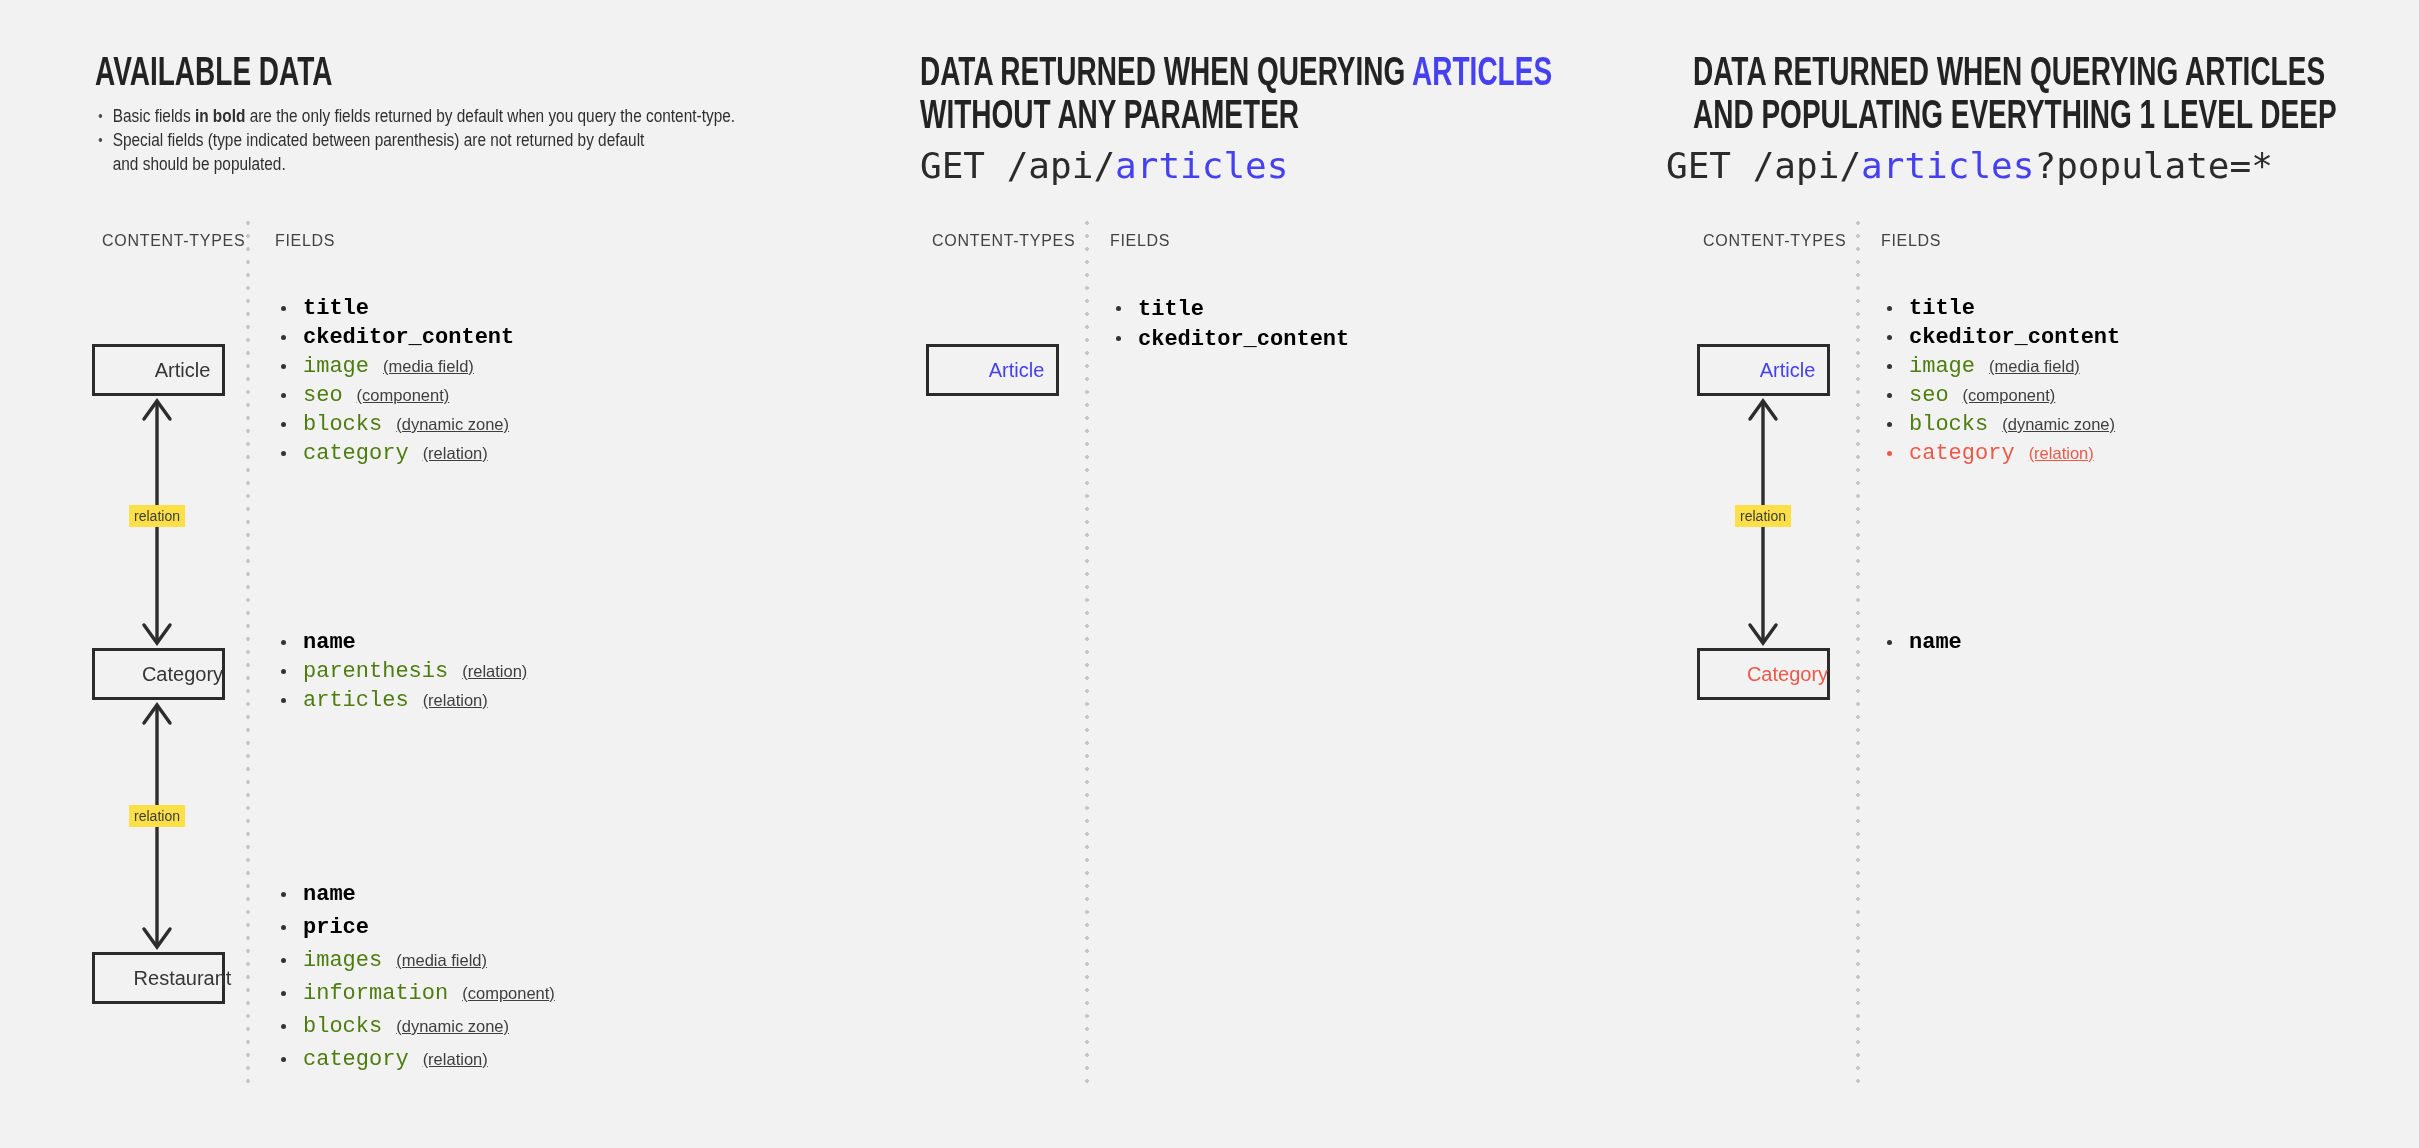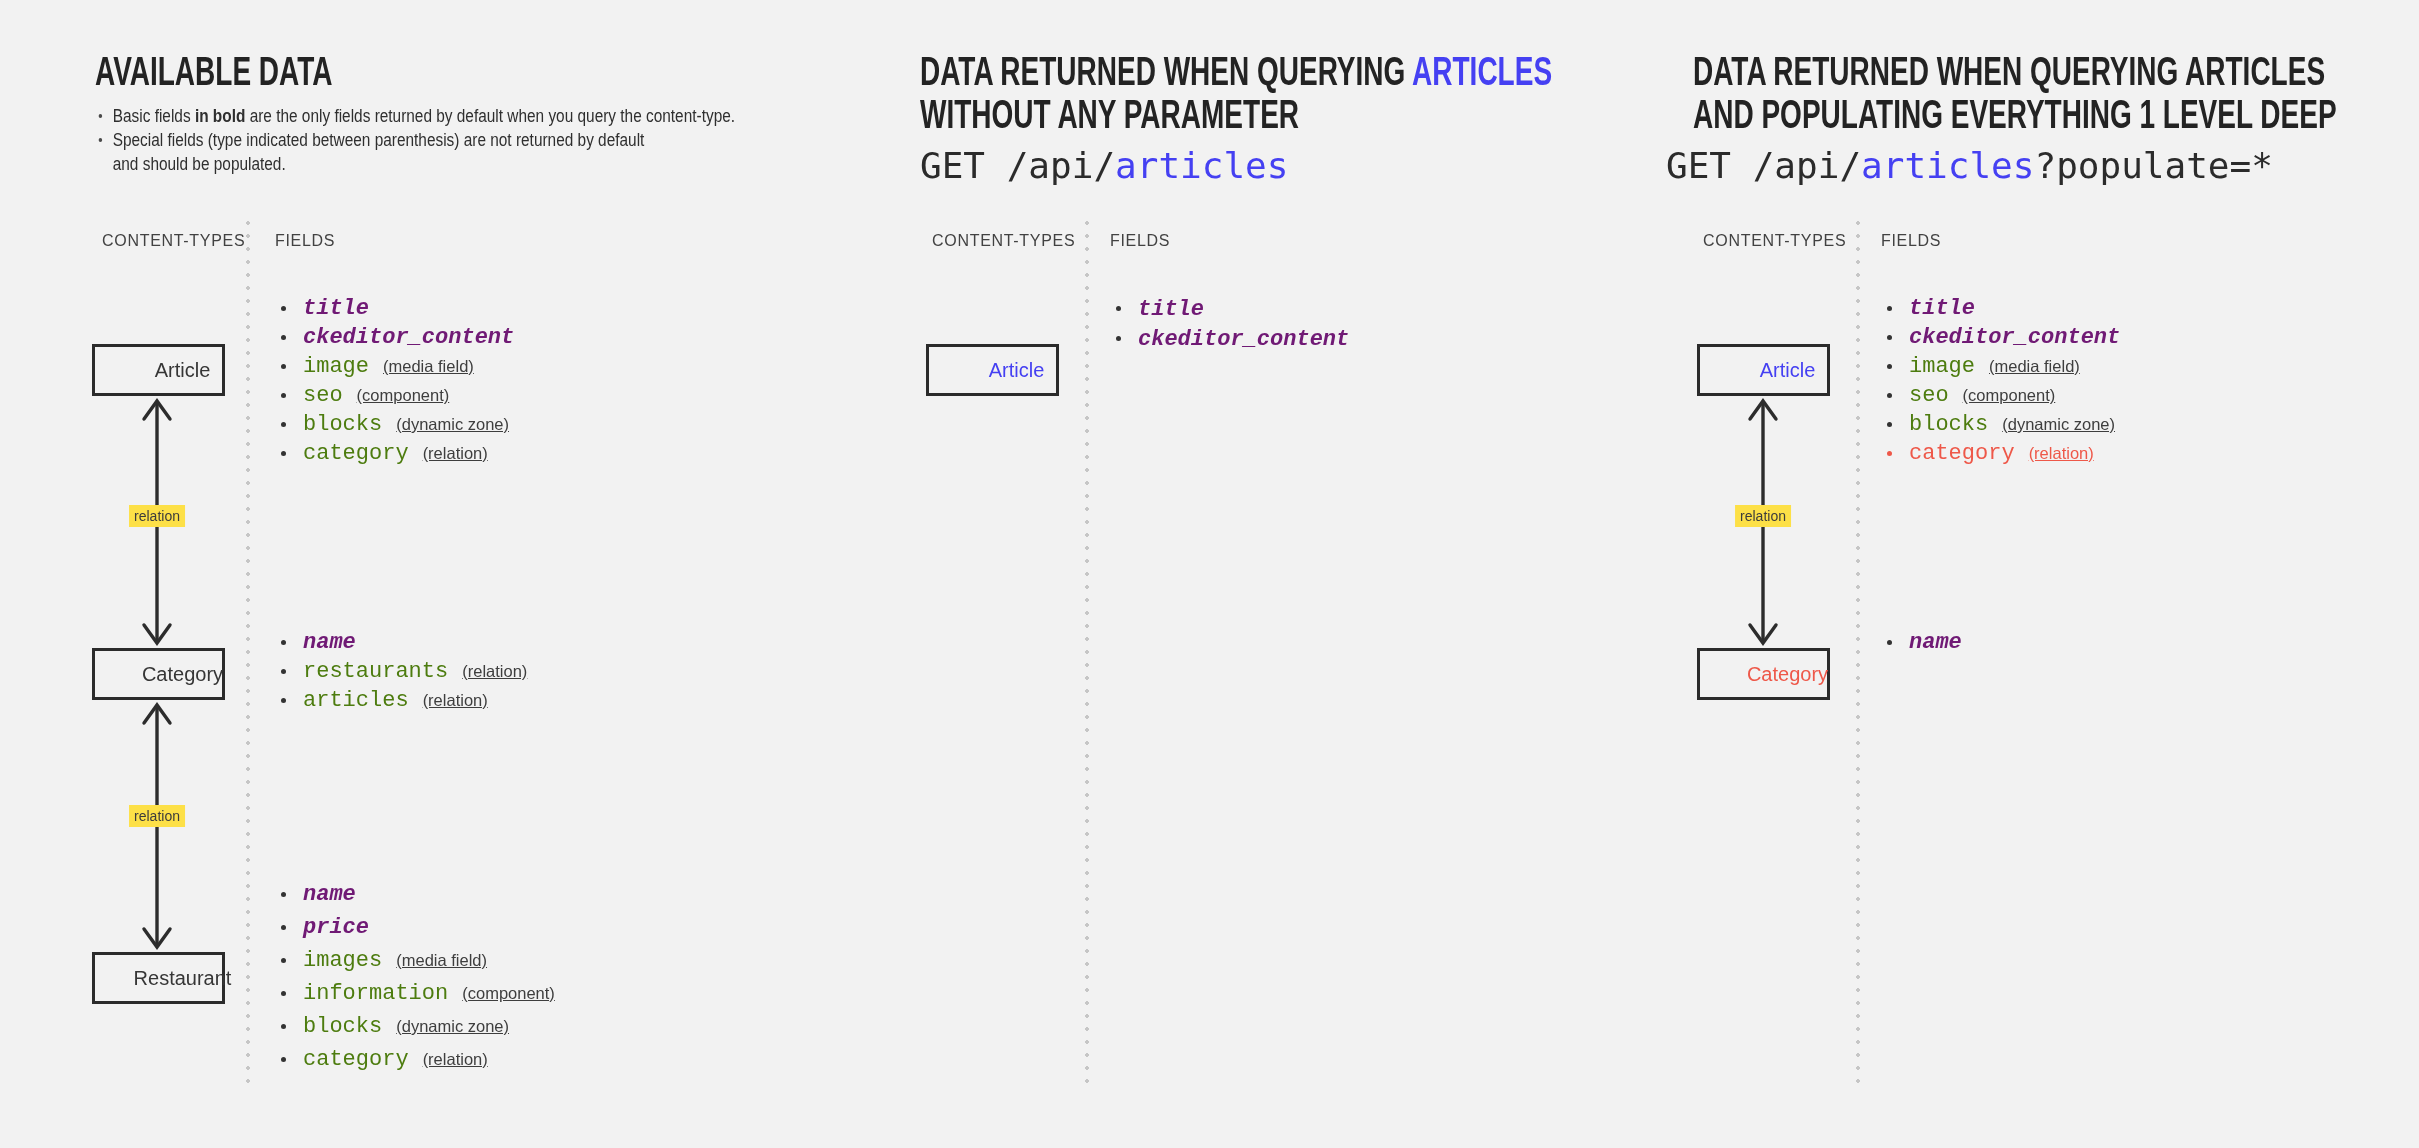--- a/index.html
+++ b/index.html
@@ -140,21 +140,21 @@
     margin-top: -3px;
     width: 5px; height: 5px;
     border-radius: 50%;
     background: currentColor;
   }
   .fname {
     font-family: "Liberation Mono", monospace;
     font-size: 22px;
     color: #4d7c0f;
   }
-  li.bold .fname { font-weight: bold; color: #701a75; font-style: italic; }
+  li.bold .fname { font-weight: bold; color: #000000; }
   .fannot {
     font-size: 16.5px;
     color: #3e3e3e;
     margin-left: 14px;
     text-decoration: underline;
   }
   li.red { color: #ee5849; }
   li.red .fname, li.red .fannot { color: #ee5849; }
 </style>
 </head>
@@ -196,21 +196,21 @@
     <li class="bold"><span class="fname">title</span><span class="fannot"></span></li>
     <li class="bold"><span class="fname">ckeditor_content</span><span class="fannot"></span></li>
     <li><span class="fname">image</span><span class="fannot">(media field)</span></li>
     <li><span class="fname">seo</span><span class="fannot">(component)</span></li>
     <li><span class="fname">blocks</span><span class="fannot">(dynamic zone)</span></li>
     <li><span class="fname">category</span><span class="fannot">(relation)</span></li>
   </ul>
 
   <ul class="flist" style="left:274px; top:628px;">
     <li class="bold"><span class="fname">name</span><span class="fannot"></span></li>
-    <li><span class="fname">restaurants</span><span class="fannot">(relation)</span></li>
+    <li><span class="fname">parenthesis</span><span class="fannot">(relation)</span></li>
     <li><span class="fname">articles</span><span class="fannot">(relation)</span></li>
   </ul>
 
   <ul class="flist tall" style="left:274px; top:878px;">
     <li class="bold"><span class="fname">name</span><span class="fannot"></span></li>
     <li class="bold"><span class="fname">price</span><span class="fannot"></span></li>
     <li><span class="fname">images</span><span class="fannot">(media field)</span></li>
     <li><span class="fname">information</span><span class="fannot">(component)</span></li>
     <li><span class="fname">blocks</span><span class="fannot">(dynamic zone)</span></li>
     <li><span class="fname">category</span><span class="fannot">(relation)</span></li>

